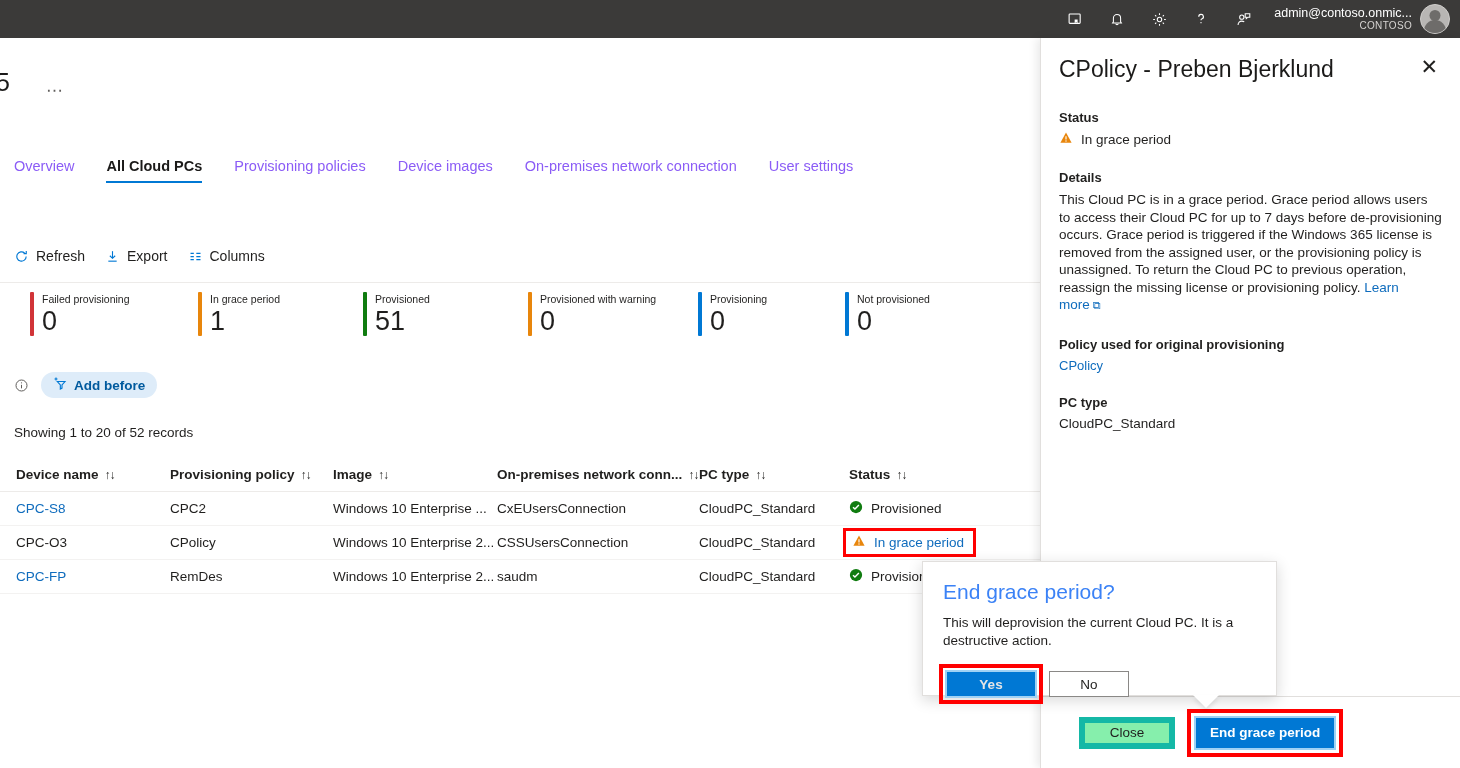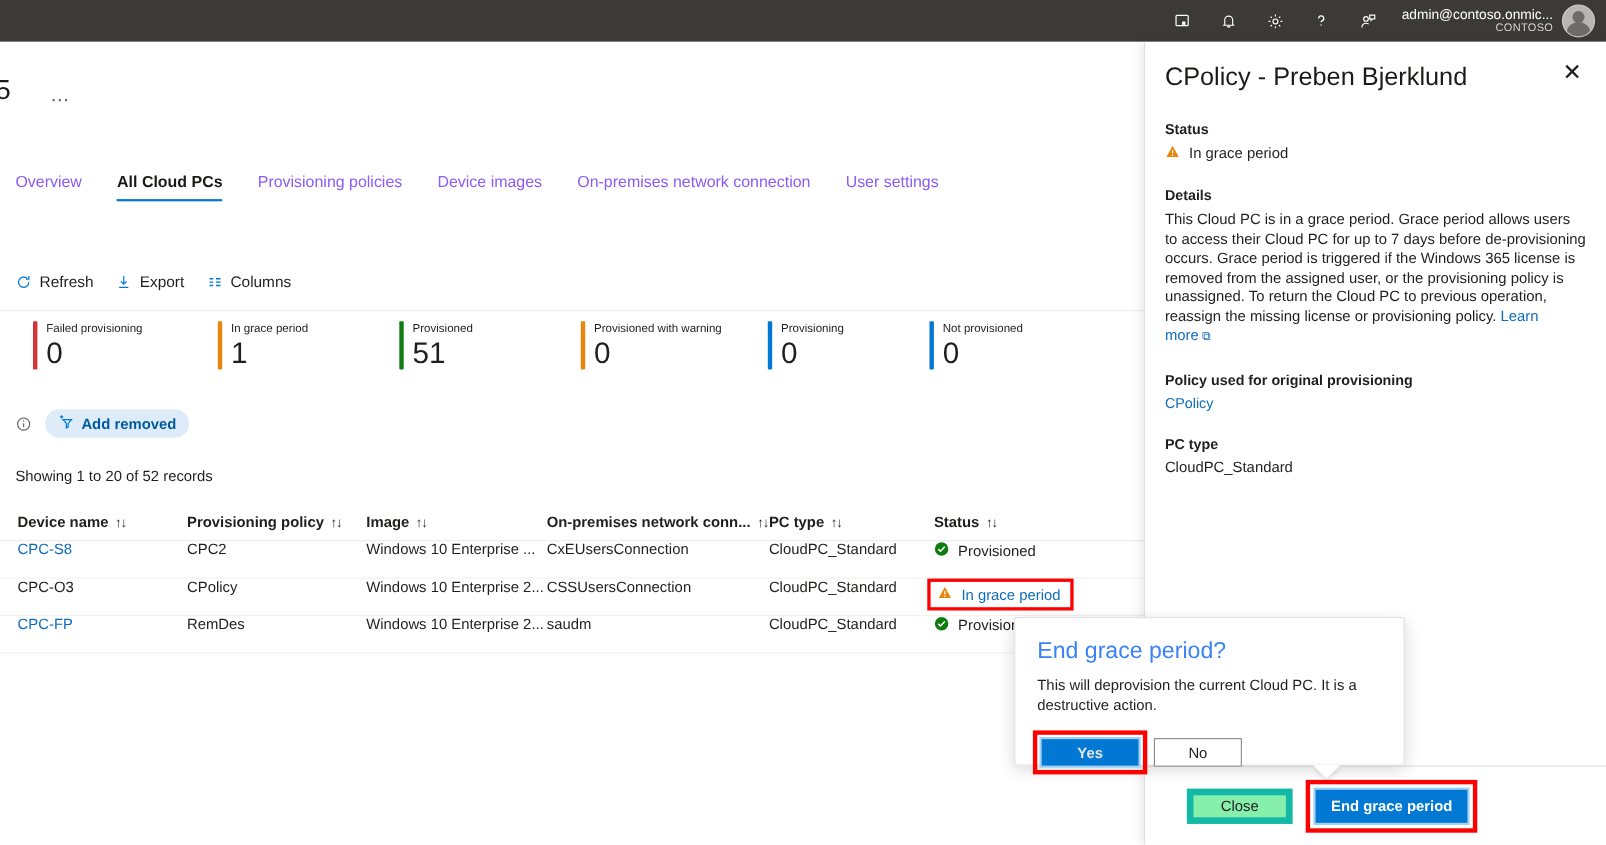--- a/index.html
+++ b/index.html
@@ -119,21 +119,21 @@
     position:absolute; left:14px; top:387px; font-size:13.5px; color:#201f1e;
   }
 
   
   .tbl { position:absolute; left:0; top:420px; width:1040px; }
   .tbl-head {
     display:flex; align-items:center; height:34px;
     border-bottom:1px solid #edebe9; font-size:13.5px; color:#201f1e; font-weight:bold;
   }
   .tbl-row {
-    display:flex; align-items:flex-start; height:34px;
+    display:flex; align-items:center; height:34px;
     border-bottom:1px solid #f3f2f1; font-size:13.5px; color:#201f1e;
   }
   .c1 { width:170px; padding-left:16px; }
   .c2 { width:163px; }
   .c3 { width:164px; }
   .c4 { width:202px; }
   .c5 { width:150px; }
   .c6 { width:175px; }
   .hcell { display:flex; align-items:center; gap:6px; cursor:pointer; }
   .sort { font-size:12px; color:#201f1e; font-weight:400; letter-spacing:-1px; }
@@ -373,21 +373,21 @@
             <circle cx="9" cy="5.7" r=".75" fill="#605e5c" stroke="none"></circle>
         </svg>
       </span>
       <div class="addfilter">
         <span>
           <svg width="15" height="15" viewBox="0 0 18 18" fill="none" stroke="#0078d4" stroke-width="1.35">
             <path d="M5.2 6.6h9.2l-3.6 4.1v3.8l-2 1.1v-4.9z"></path>
             <path d="M3.6 1.8v3.6M1.8 3.6h3.6"></path>
           </svg>
         </span>
-        <span>Add removed</span>
+        <span>Add before</span>
       </div>
     </div>
 
     <div class="showing">Showing 1 to 20 of 52 records</div>
 
     <div class="tbl">
       <div class="tbl-head">
         <div class="c1">
             <span class="hcell">
               <span>Device name</span>

